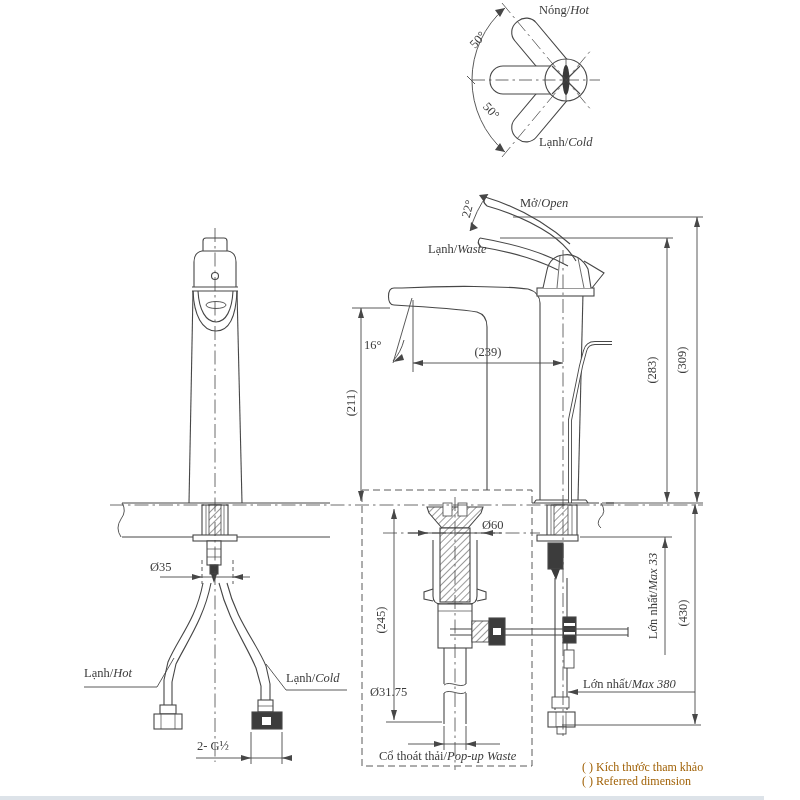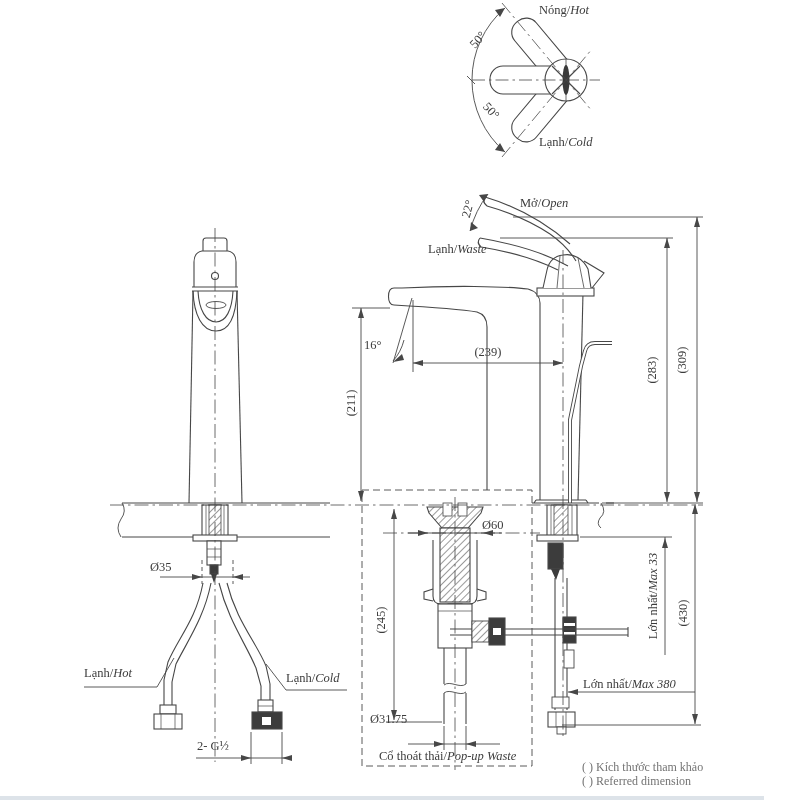--- a/index.html
+++ b/index.html
@@ -6,21 +6,21 @@
   #stage{position:relative;width:764px;height:800px;background:#ffffff;overflow:hidden;
          font-family:Liberation Serif, serif;}
   #linework{position:absolute;left:0;top:0;}
   .lbl{position:absolute;font-size:12.5px;color:#3b3b3b;white-space:nowrap;line-height:1.15;}
   .lbl .en{font-style:italic;}
   .ctr{transform:translate(-50%,-50%);}
   .r90{transform:translate(-50%,-50%) rotate(-90deg);}
   .rm48{transform:translate(-50%,-50%) rotate(-48deg);}
   .rp48{transform:translate(-50%,-50%) rotate(48deg);}
   .rm75{transform:translate(-50%,-50%) rotate(-75deg);}
-  .note{font-size:12px;color:#737373;text-align:center;}
+  .note{font-size:12px;color:#a16207;text-align:center;}
   .bottom-strip{position:absolute;left:0;top:796px;width:800px;height:4px;background:#dde3e9;}
 </style>
 </head>
 <body>
 
 <div id="stage">
 
 <svg id="linework" width="800" height="800" viewBox="0 0 800 800">
   <defs>
     <pattern id="h45" patternUnits="userSpaceOnUse" width="5" height="5" patternTransform="rotate(45)">
@@ -302,21 +302,21 @@
   <div class="lbl r90" style="left:351px;top:403px">(211)</div>
   <div class="lbl r90" style="left:652px;top:370px">(283)</div>
   <div class="lbl r90" style="left:682px;top:360px">(309)</div>
 
   <div class="lbl r90" style="left:683px;top:613px">(430)</div>
   <div class="lbl r90" style="left:653px;top:596px"><span>Lớn nhất</span><span>/</span><span class="en">Max 33</span></div>
   <div class="lbl" style="left:583px;top:677px"><span>Lớn nhất</span><span>/</span><span class="en">Max 380</span></div>
 
   <div class="lbl" style="left:482px;top:518px">Ø60</div>
   <div class="lbl r90" style="left:381px;top:620px">(245)</div>
-  <div class="lbl" style="left:370px;top:712px">Ø31.75</div>
+  <div class="lbl" style="left:370px;top:685px">Ø31.75</div>
   <div class="lbl" style="left:379px;top:749px"><span>Cổ thoát thải</span><span>/</span><span class="en">Pop-up Waste</span></div>
 
   <div class="lbl" style="left:150px;top:560px">Ø35</div>
   <div class="lbl" style="left:84px;top:666px"><span>Lạnh</span><span>/</span><span class="en">Hot</span></div>
   <div class="lbl" style="left:286px;top:671px"><span>Lạnh</span><span>/</span><span class="en">Cold</span></div>
   <div class="lbl" style="left:197px;top:739px">2- G½</div>
 
   <div class="lbl note" style="left:582px;top:761px">( ) Kích thước tham khảo</div>
   <div class="lbl note en" style="left:582px;top:775px">( ) Referred dimension</div>
 

